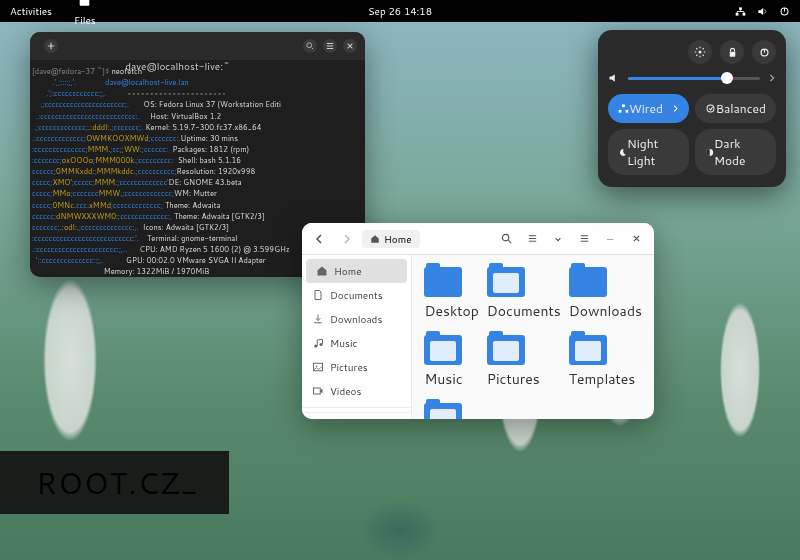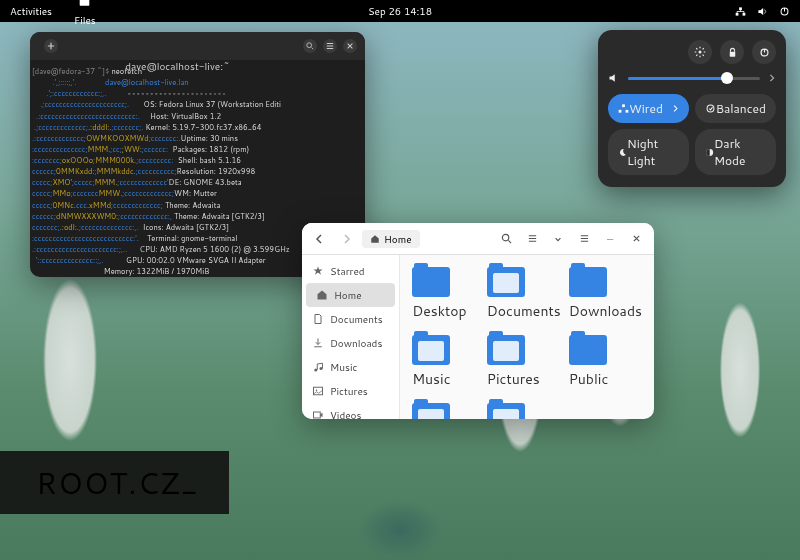--- a/index.html
+++ b/index.html
@@ -188,26 +188,20 @@
         </svg>
       </span>
     <span class="hbtn" style="opacity:.6">–</span>
     <span class="hbtn">
         <svg width="9" height="9" viewBox="0 0 10 10" stroke="#555" stroke-width="1.3">
           <path d="M2 2l6 6M8 2l-6 6"></path>
         </svg>
       </span>
   </div>
   <div class="files-sidebar" id="files-sidebar">
-      <div class="sb-item">
-        <svg width="12" height="12" viewBox="0 0 16 16">
-          <path d="M8 2l1.5 4H14l-3.5 2.5L12 13 8 10l-4 3 1.5-4.5L2 6h4.5z" fill="#666"></path>
-        </svg>
-        <span>Starred</span>
-      </div>
       <div class="sb-item active">
         <svg width="12" height="12" viewBox="0 0 16 16">
           <path d="M8 2l6 5v7H2V7z" fill="#666"></path>
         </svg>
         <span>Home</span>
       </div>
       <div class="sb-item">
         <svg width="12" height="12" viewBox="0 0 16 16">
           <path d="M4 2h6l2 2v10H4z" fill="none" stroke="#666" stroke-width="1.3"></path>
         </svg>
@@ -259,24 +253,20 @@
           <div class="folder-icon "></div>
           <span>Downloads</span>
         </div>
         <div class="folder">
           <div class="folder-icon inner"></div>
           <span>Music</span>
         </div>
         <div class="folder">
           <div class="folder-icon inner"></div>
           <span>Pictures</span>
-        </div>
-        <div class="folder">
-          <div class="folder-icon "></div>
-          <span>Public</span>
         </div>
         <div class="folder">
           <div class="folder-icon inner"></div>
           <span>Templates</span>
         </div>
         <div class="folder">
           <div class="folder-icon inner"></div>
           <span>Videos</span>
         </div>
       </div>

